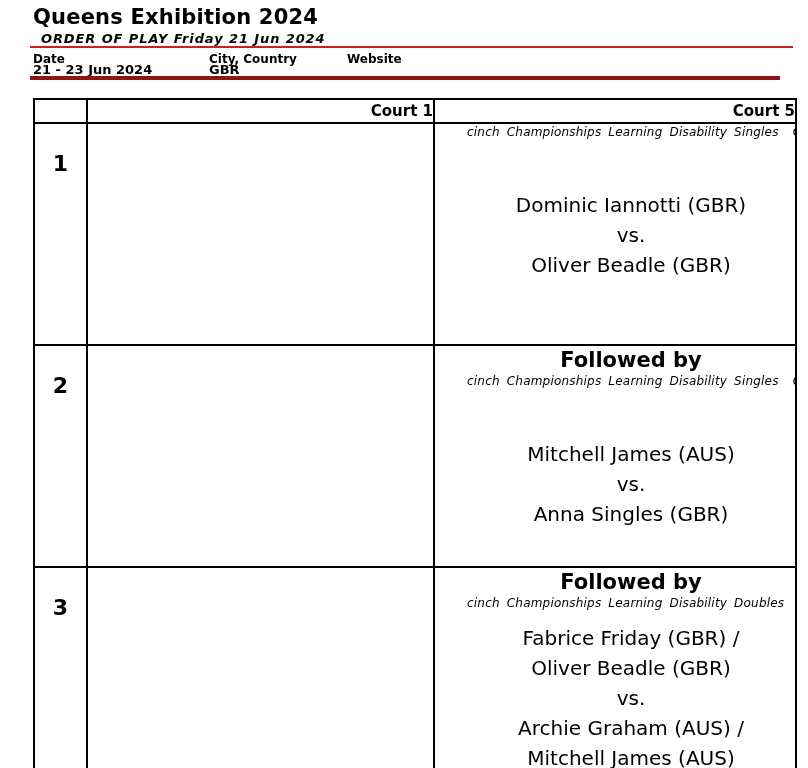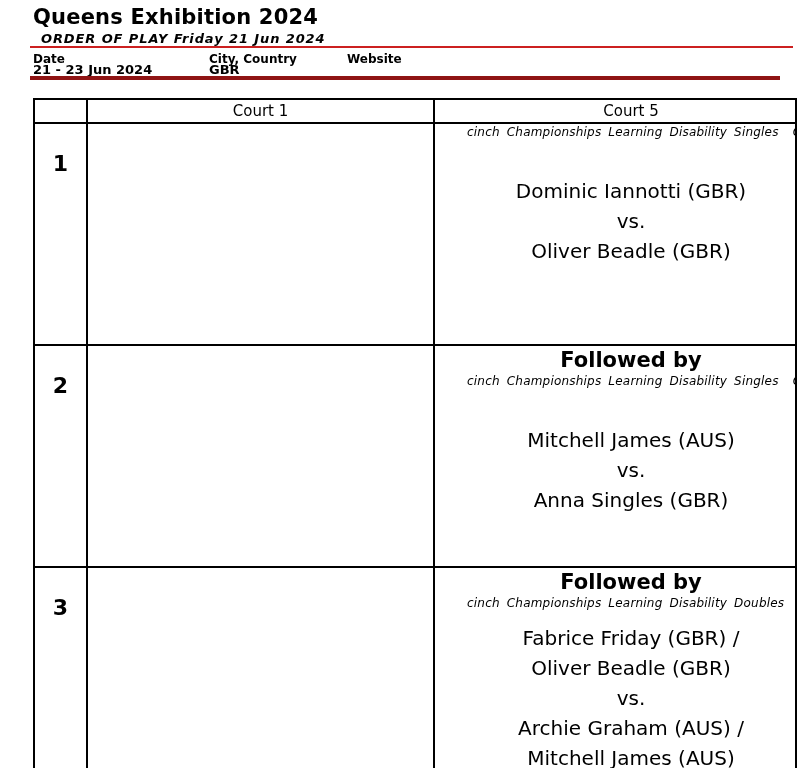--- a/index.html
+++ b/index.html
@@ -48,38 +48,38 @@
     background: #fff;
   }
   .cell {
     border-right: 2px solid #000;
     border-bottom: 2px solid #000;
     overflow: hidden;
   }
   .cell.last-col { border-right: none; padding-left: 32px; }
   .cell.last-row { border-bottom: none; }
   .head-cell {
-    font-size: 15px; font-weight: normal; text-align: center;
+    font-size: 15px; font-weight: bold; text-align: right;
     padding-top: 2px; line-height: 19px;
   }
   .num-cell {
     font-size: 22px; font-weight: bold; text-align: center;
     padding-top: 27px;
   }
   .match-cell { text-align: center; }
   .slot-heading {
     font-size: 21px; font-weight: bold; line-height: 25px; margin-top: 2px;
   }
   .slot-event {
     font-size: 12px; font-style: italic; line-height: 15px;
     word-spacing: 3px; letter-spacing: 0.2px; white-space: pre;
     margin-top: 1px;
   }
   .slot-players { font-size: 20px; line-height: 30px; }
-  .gap-lg { margin-top: 36px; }
+  .gap-lg { margin-top: 50px; }
   .gap-sm { margin-top: 12px; }
 </style>
 </head>
 <body>
 
 <div class="doc-title">Queens Exhibition 2024</div>
 <div class="doc-subtitle">ORDER OF PLAY Friday 21 Jun 2024</div>
 <div class="rule-1"></div>
 
 <div class="field-label fx-date">Date</div>

